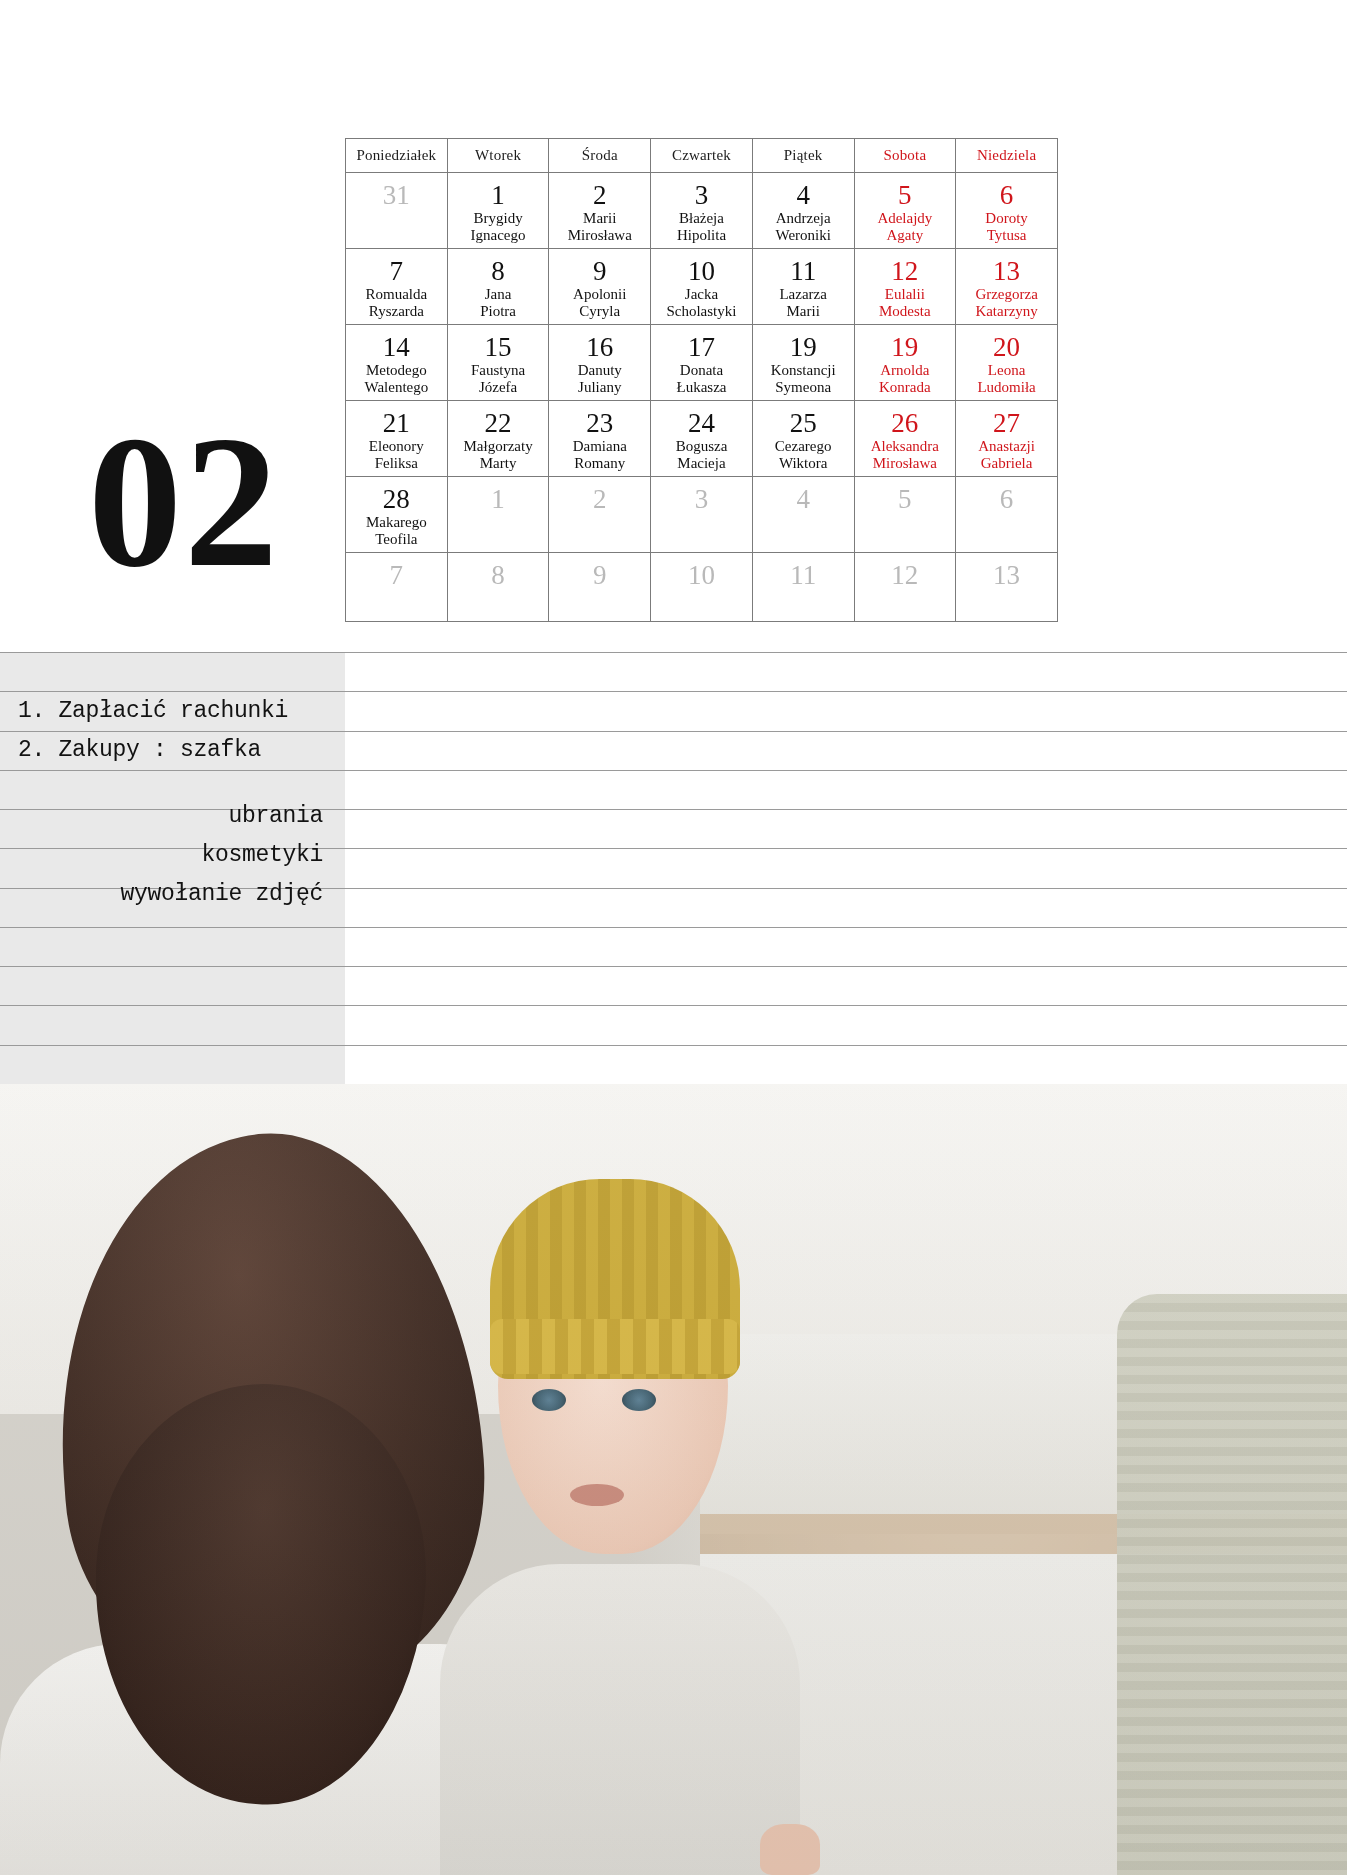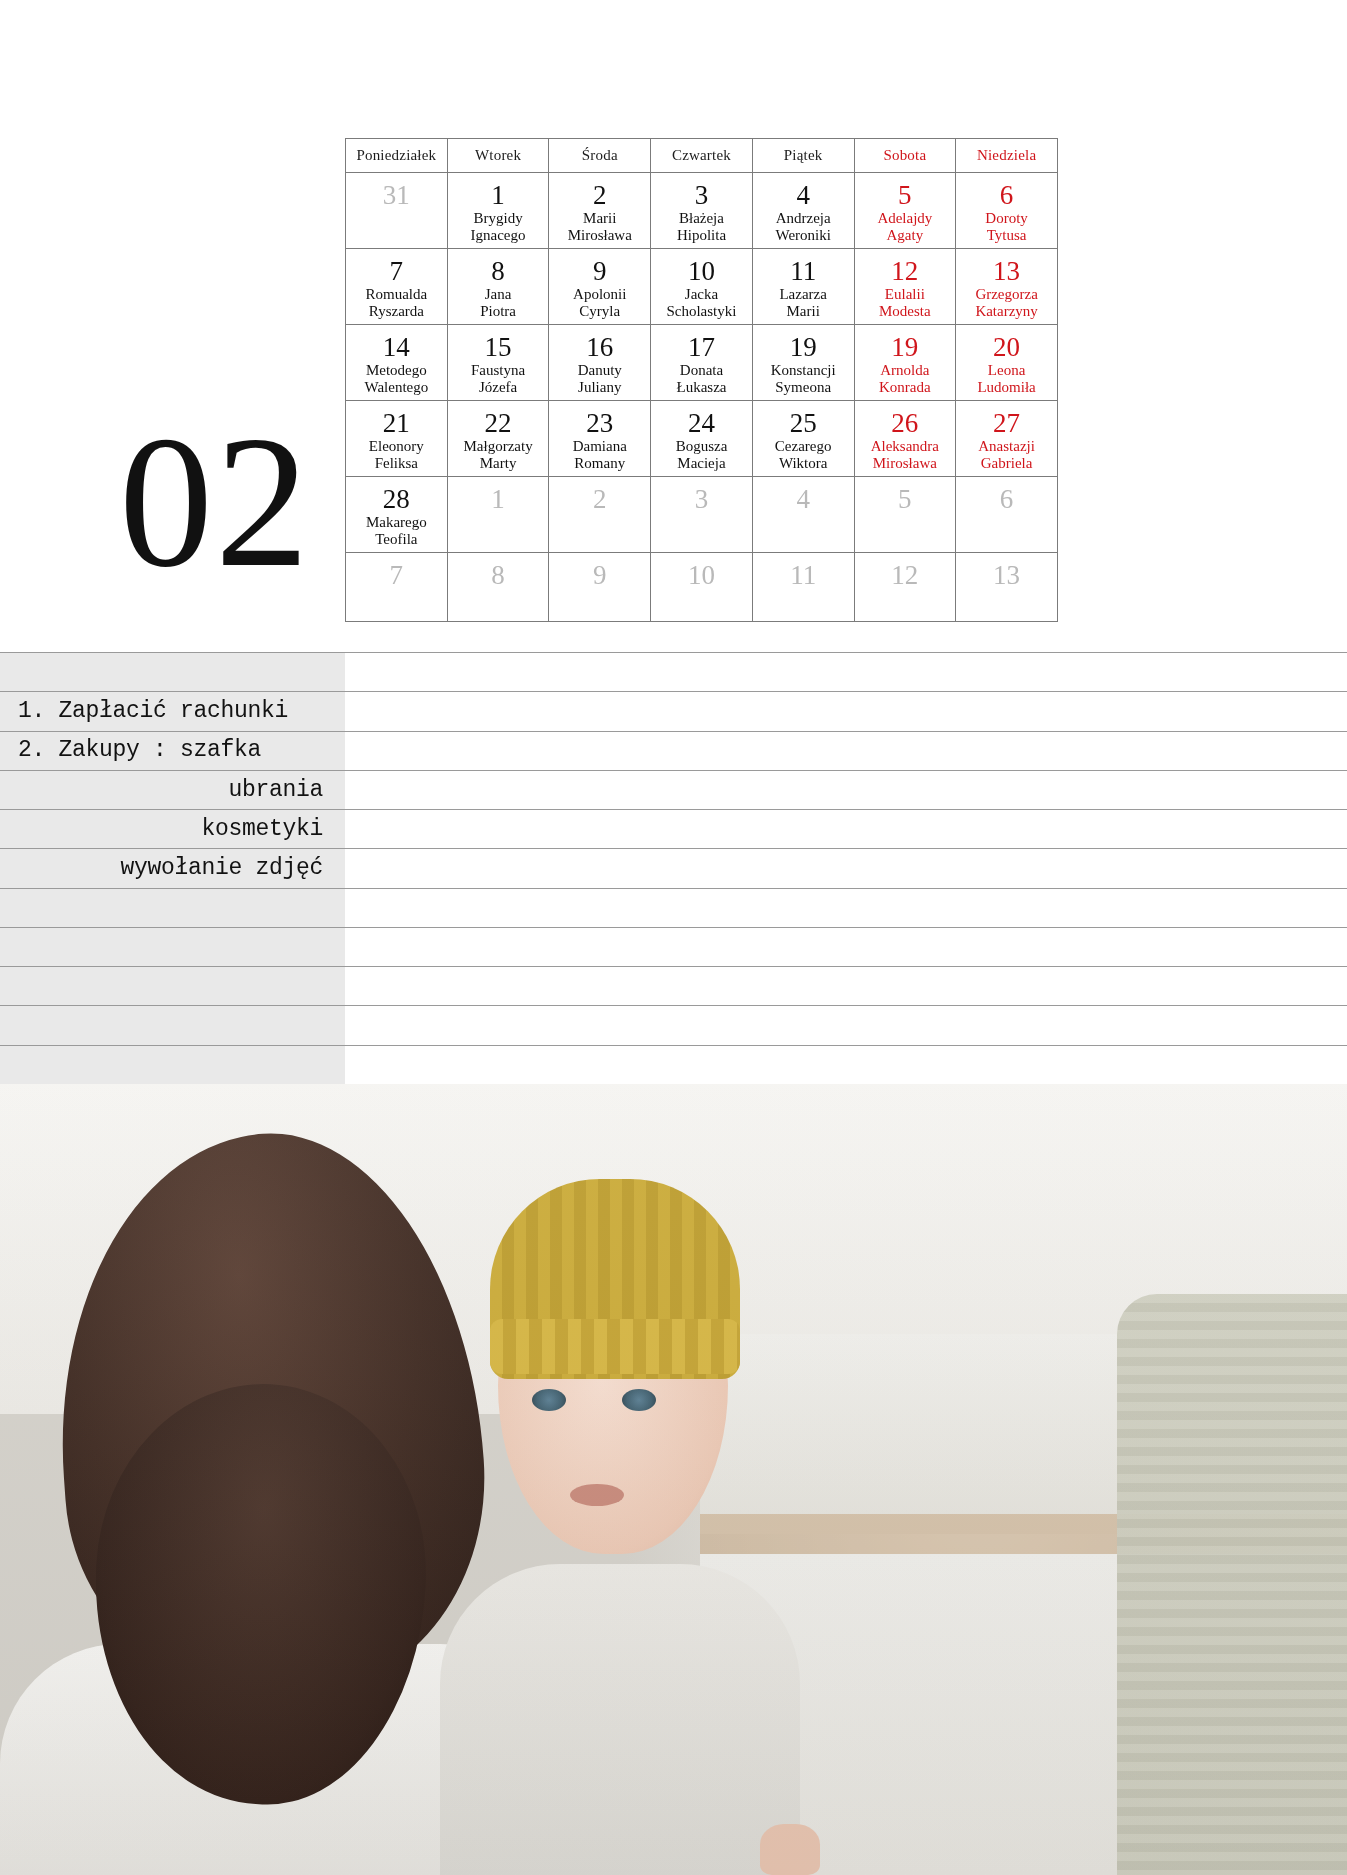--- a/index.html
+++ b/index.html
@@ -11,28 +11,27 @@
     width: 1347px;
     height: 1875px;
     position: relative;
     font-family: "Liberation Serif", serif;
     overflow: hidden;
   }
 
   
   #month-number {
     position: absolute;
-    left: 100px;
+    left: 88px;
     top: 408px;
     width: 230px;
-    text-align: center;
     font-family: "Liberation Serif", serif;
     font-size: 188px;
     line-height: 1;
-    font-weight: 400;
+    font-weight: 700;
     color: #111111;
     letter-spacing: 2px;
   }
 
   
   #calendar {
     position: absolute;
     left: 345px;
     top: 138px;
     width: 713px;
@@ -111,20 +110,21 @@
     left: 18px;
     font-family: Liberation Mono, monospace;
     font-size: 23px;
     color: #121212;
     letter-spacing: -0.3px;
   }
   .todo-line.indent {
     text-align: right;
     left: 0;
     width: 323px;
+    margin-top: 26px;
   }
 
   #reminder {
     position: absolute;
     left: 345px;
     top: 0;
     width: 1002px;
     height: 432px;
   }
   #reminder-text {

